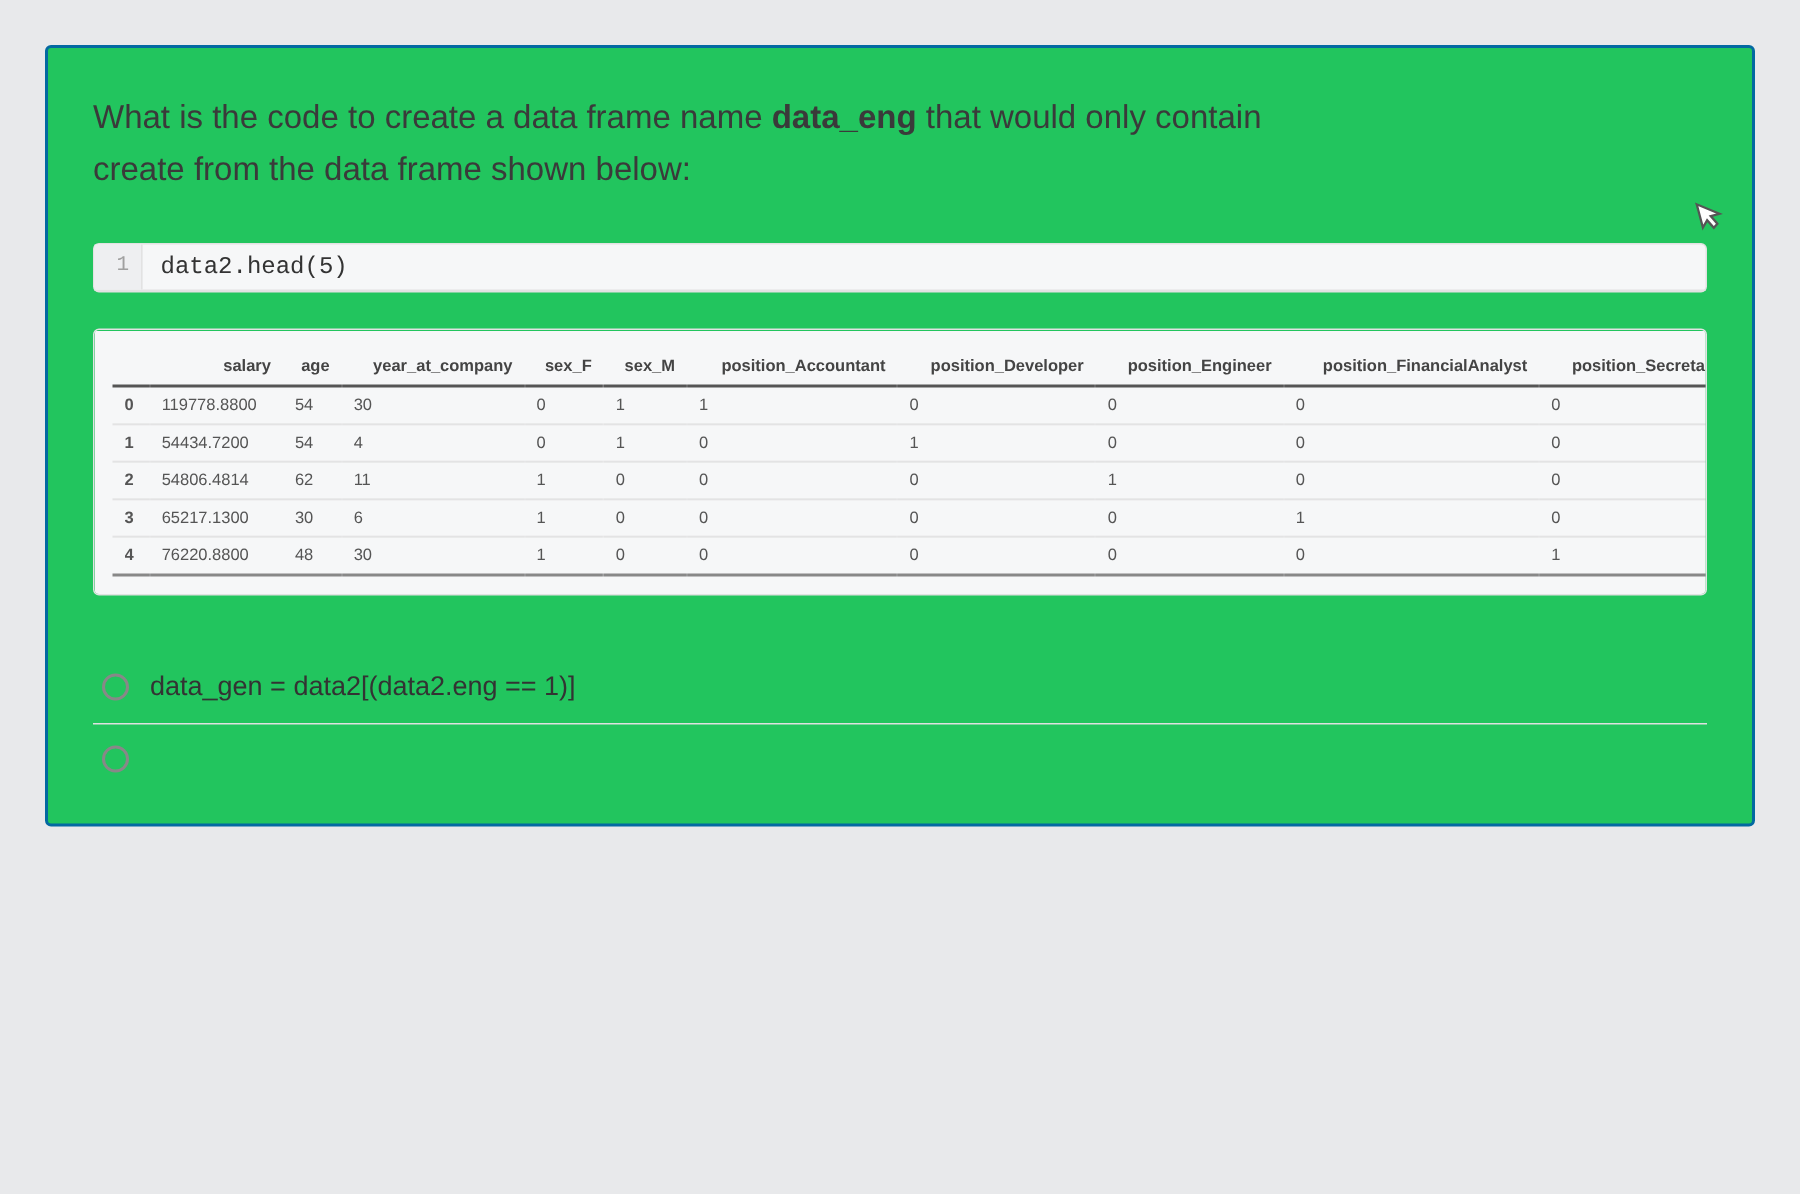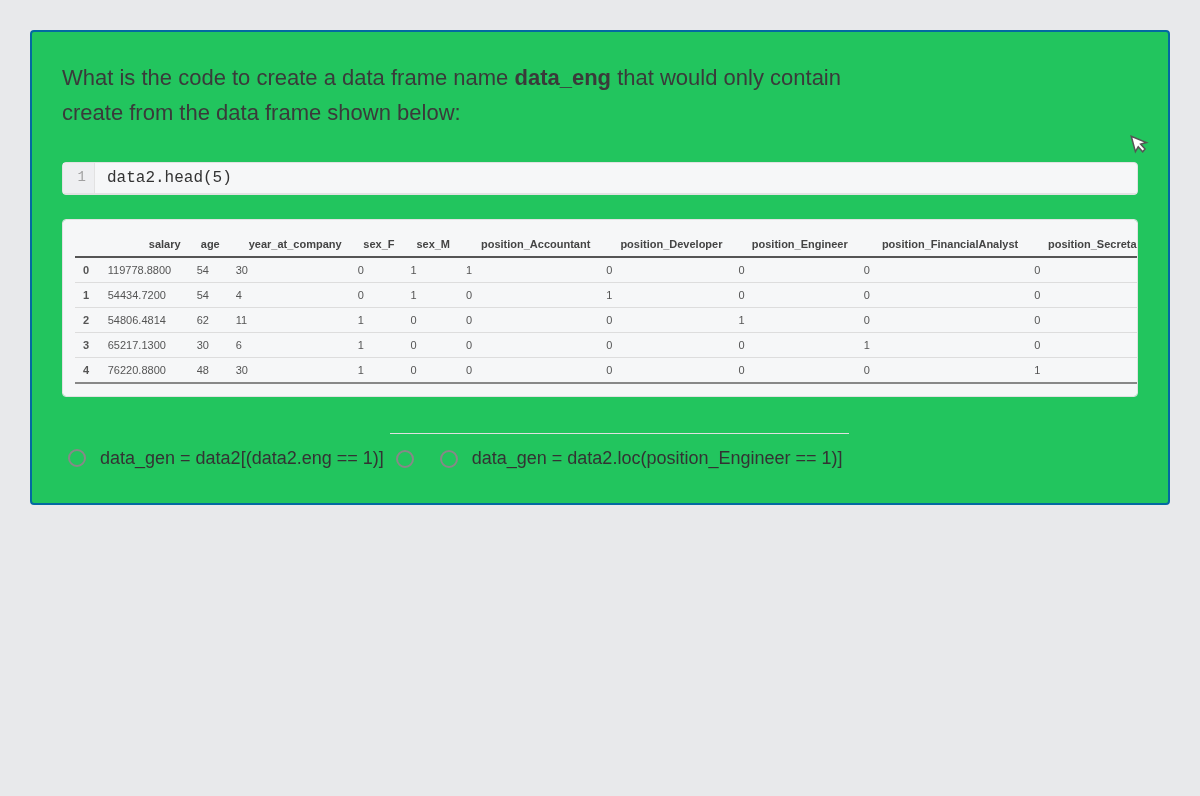--- a/index.html
+++ b/index.html
@@ -89,21 +89,21 @@
     }
     .data-table td:first-child {
       font-weight: 600;
       text-align: left;
     }
     .data-table tr:last-child td {
       border-bottom: 2px solid #888;
     }
     .options {
       display: flex;
-      flex-direction: row;
+      flex-direction: column;
     }
     .option {
       display: flex;
       align-items: center;
       padding: 14px 6px;
       border-top: 1px solid #e0e0e0;
       cursor: pointer;
     }
     .option:first-child {
       border-top: none;
@@ -241,19 +241,15 @@
   </div>
 
   <div class="options">
     <div class="option">
       <span class="radio"></span>
       <span class="option-text">data_gen = data2[(data2.eng == 1)]</span>
     </div>
     <div class="option">
       <span class="radio"></span>
     </div>
-    <div class="option">
-      <span class="radio"></span>
-      <span class="option-text">data_gen = data2.loc(position_Engineer == 1)]</span>
-    </div>
   </div>
 
 </div>
 
 </body></html>

